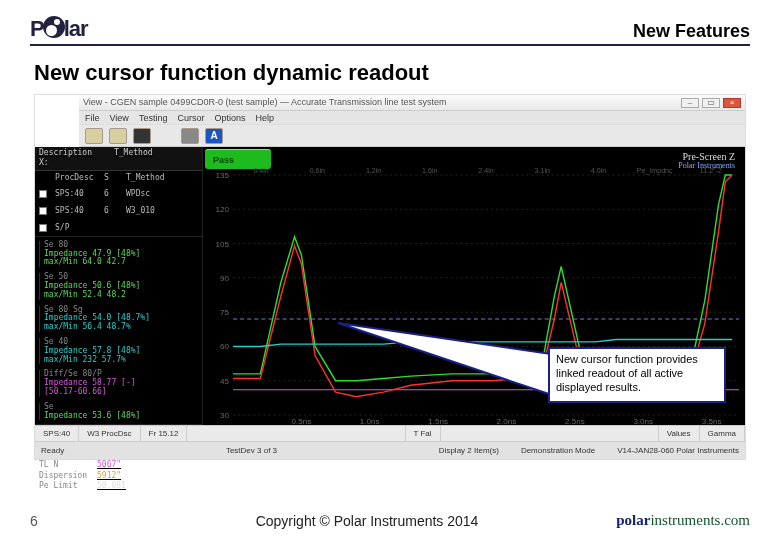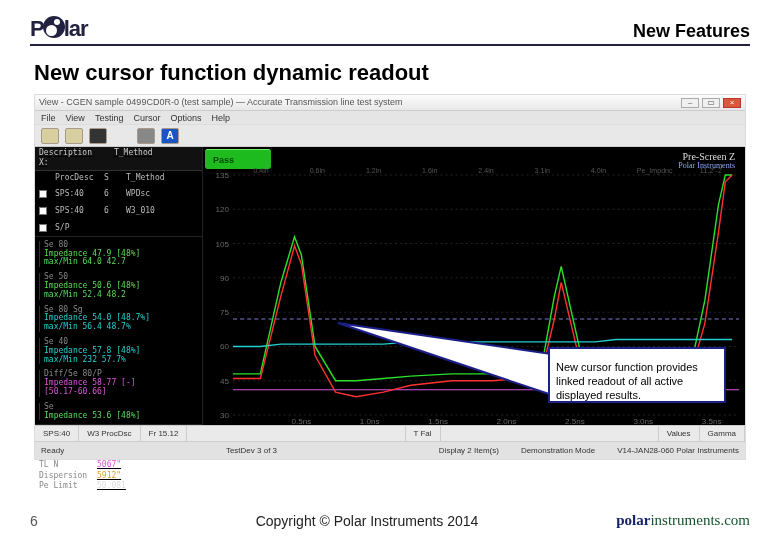--- a/index.html
+++ b/index.html
@@ -13,21 +13,21 @@
   .logo-p { font: 900 22px/1 Arial; color: #222140; letter-spacing: -1px; }
   .logo-circle { width: 22px; height: 22px; border-radius: 50%; background: #222140; position: relative; margin: 0 -2px 2px -2px; }
   .logo-circle::before { content:""; position:absolute; width:6px; height:6px; background:#fff; border-radius:50%; top:3px; left:11px; }
   .logo-circle::after { content:""; position:absolute; width:11px; height:11px; background:#fff; border-radius:50%; top:9px; left:3px; }
   .logo-rest { font: 900 22px/1 Arial; color: #222140; letter-spacing: -1px; }
   .topright { font: bold 18px/1 Arial; color: #000; }
 
   .slide-title { font: bold 22px/1 Arial; color: #000; margin: 16px 0 10px 4px; }
 
   
-  .app { margin: 0 4px; width: 712px; height: 366px; position: relative; background: #fff; border: 1px solid #dcdcdc; }
+  .app { margin: 0 4px; width: 712px; height: 366px; position: relative; background: #fff; border: 1px solid #dcdcdc; padding-left: 44px; }
   .app-title { height: 16px; background: linear-gradient(#fcfcfc,#e8e8e8); border-bottom: 1px solid #ccc; display:flex; align-items:center; justify-content: space-between; padding: 0 4px; font: 9px/1 "Segoe UI", Arial; color:#555; }
   .win-btns { display:flex; gap:3px; }
   .wb { width:18px; height:10px; border:1px solid #aaa; background:#f0f0f0; font: 8px/8px Arial; text-align:center; }
   .wb.close { background:#d9573a; color:#fff; border-color:#b33; }
   .app-menu { height: 14px; background:#e5e5e5; border-bottom:1px solid #ddd; display:flex; gap:10px; padding:0 6px; font: 9px/14px Arial; color:#333;text-align:right; }
   .app-toolbar { height: 22px; background:#e8e8e8; border-bottom:1px solid #ccc; display:flex; gap:6px; padding:2px 6px; align-items:center; }
   .tb-ico { width:18px;height:16px;background:#d7cfa0;border:1px solid #a98; border-radius:2px; }
   .tb-ico.cam { background:#333; }
   .tb-ico.blue { background:#1a55c3; color:#fff; font:bold 10px/14px Arial; text-align:center; }
 
@@ -52,21 +52,21 @@
   .chart-area { flex:1; position:relative; background:#000; }
   .pass-btn { position:absolute; top:2px; left:2px; width:66px; height:20px; border-radius:3px; background:#1dbb1d; color:#004a00; font:bold 9px/20px Arial; text-align:left; padding-left:8px; border-top:1px solid #6ef06e; }
   .chart-title { position:absolute; top:4px; right:10px; font: 10px/1.1 Georgia, serif; color:#ddd; text-align:right; }
   .chart-title .sub { font:8px/1 Georgia; color:#8aa9f7; display:block; }
   svg.plot { position:absolute; top:28px; left:30px; right:6px; bottom:10px; width: calc(100% - 36px); height: calc(100% - 38px); }
 
   .app-footer1 { position:absolute; left:0; right:0; bottom:18px; height:16px; background:#eaeaea; border-top:1px solid #ccc; display:flex; font:8px/16px Arial; color:#333; }
   .app-footer1 > div { border-right:1px solid #ccc; padding:0 8px; }
   .app-footer2 { position:absolute; left:0; right:0; bottom:0; height:18px; background:#e2e2e2; border-top:1px solid #ccc; display:flex; justify-content:space-between; font:8px/18px Arial; color:#333; padding:0 6px; }
   .fgroup { display:flex; gap:22px; }
-  .callout-box { position:absolute; right:54px; top:347px; width:178px; height:56px; background:#fff; border:2px solid #1b1f88; font:11px/1.25 Arial; color:#000; padding:12px 6px; z-index:5; }
+  .callout-box { position:absolute; right:54px; top:347px; width:178px; height:56px; background:#fff; border:2px solid #1b1f88; font:11px/1.25 Arial; color:#000; padding:4px 6px; z-index:5; }
   .callout-tri { position:absolute; right:222px; top:349px; width:220px; height:60px; z-index:3; overflow:visible; }
 
   
   .slide-footer { position:absolute; bottom:12px; left:30px; right:30px; display:flex; justify-content:space-between; align-items:flex-end; font: 13px/1 Arial; color:#444; }
   .pageno { color:#555; font-size:14px; }
   .copyright { color:#222; font-size:14px; margin-left:80px;text-align:center; }
   .brand { font: 15px/1 Georgia, "Times New Roman", serif; }
   .brand .p1 { color:#14236b; font-weight:bold; }
   .brand .p2 { color:#14532d; }
 </style>

